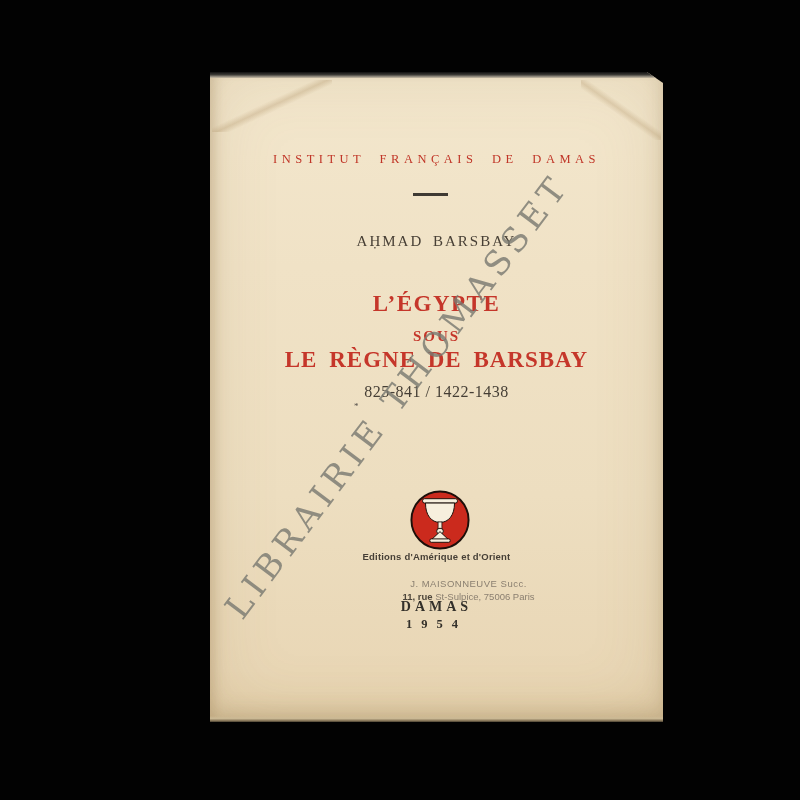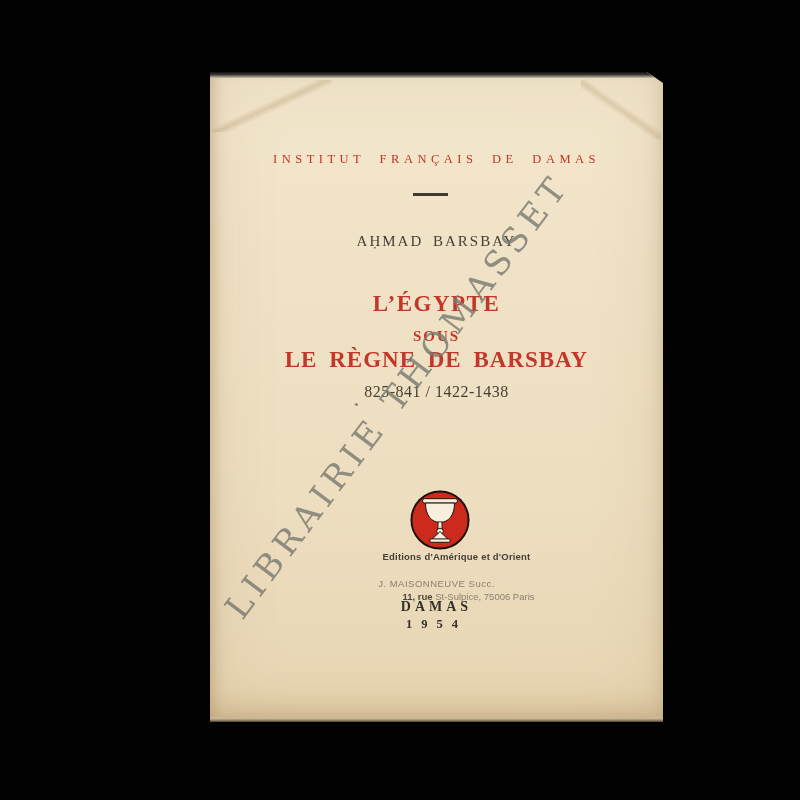--- a/index.html
+++ b/index.html
@@ -73,23 +73,23 @@
     top: 311px;
     font-size: 16px; letter-spacing: 0.5px;
     color: #453e35; font-weight: 500;
   }
   .footnote-asterisk {
     position: absolute; left: 144px; top: 329px;
     font-size: 9px; color: #55504a;
   }
   .logo { position: absolute; left: 199px; top: 417px; }
   .pub { font-family: "Liberation Sans", sans-serif; }
-  .pub-1 { top: 479px; font-size: 9.5px; font-weight: 700; color: #463f36; letter-spacing: .2px; padding-left: 20px; }
+  .pub-1 { top: 479px; font-size: 9.5px; font-weight: 700; color: #463f36; letter-spacing: .2px; }
   .pub-2 { top: 493px; font-size: 9.5px; color: #8a7f70; letter-spacing: .8px; }
-  .pub-3 { top: 506px; font-size: 9.5px; color: #8a7f70; letter-spacing: .5px; }
+  .pub-3 { top: 506px; font-size: 9.5px; color: #8a7f70; letter-spacing: .5px; padding-left: 32px; }
   .pub-4 { top: 519px; font-size: 9.5px; color: #8a7f70; padding-left: 32px; }
   .pub-4 .addr-num { font-weight: 700; color: #4c453a; }
   .city {
     top: 527px;
     font-size: 14px; font-weight: 700; letter-spacing: 4px;
     color: #33302a;
   }
   .year {
     top: 545px;
     font-size: 12.5px; font-weight: 600; letter-spacing: 9px;

